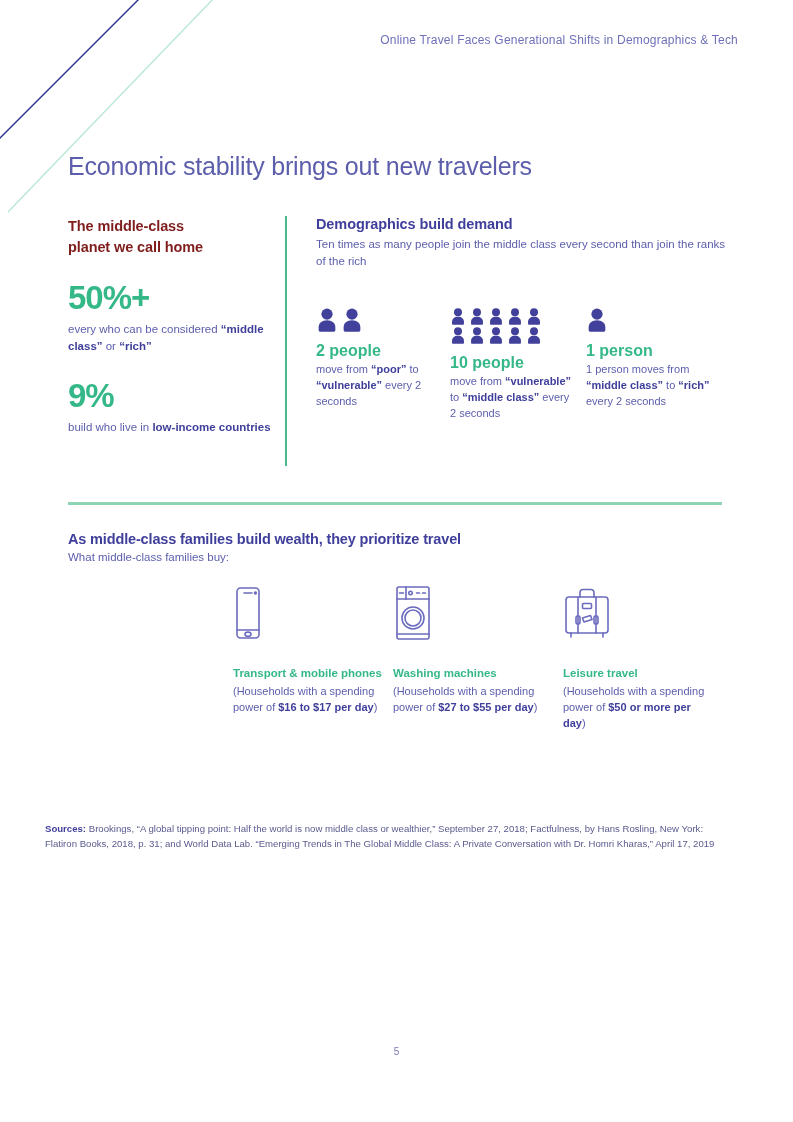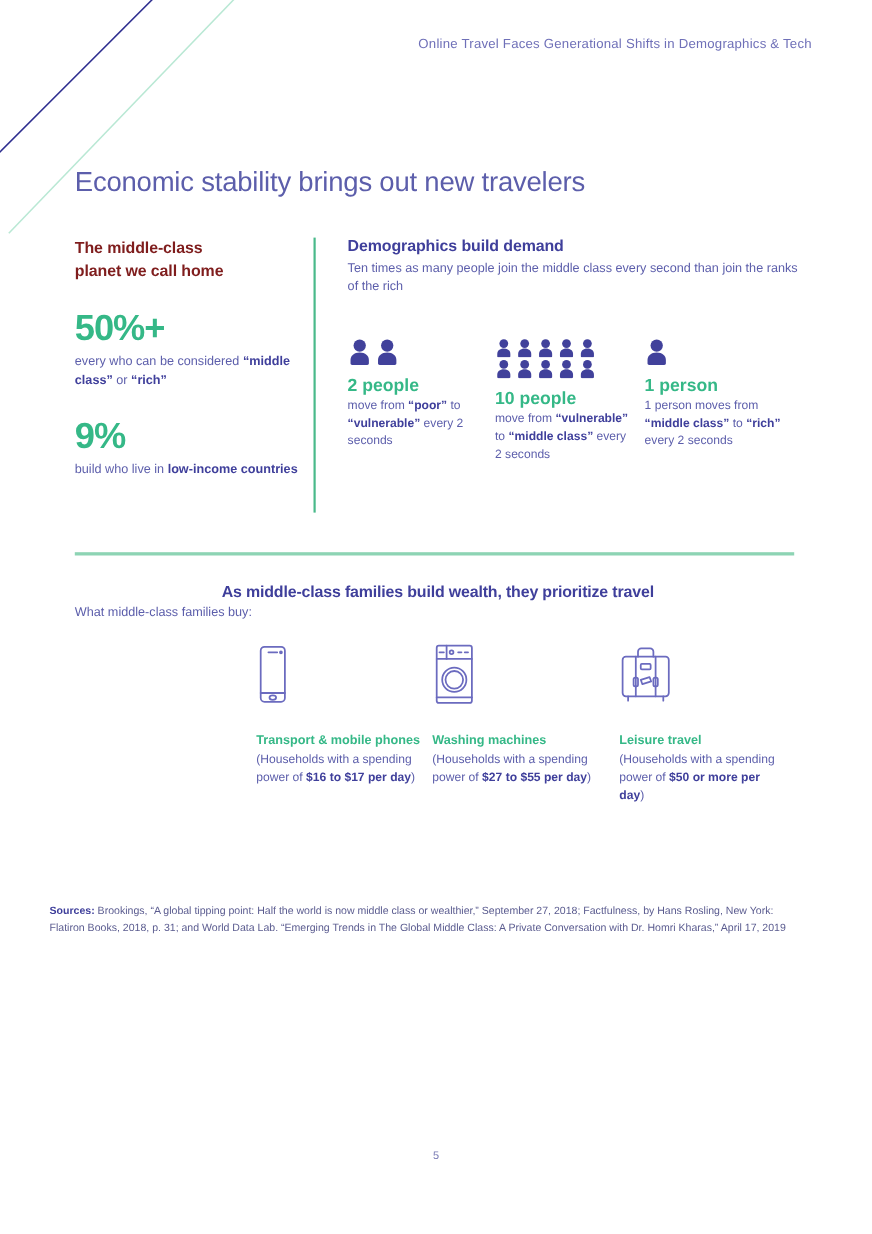--- a/index.html
+++ b/index.html
@@ -64,21 +64,21 @@
 
   .demo-label { margin-top:10px; font-size:16px; font-weight:bold; color:#35b887; }
   .demo-text  { margin-top:2px; font-size:11px; line-height:1.44; color:#5c5eab; }
   .demo-text b { font-weight:bold; color:#3f3f9b; }
 
   
   .hdivider { position:absolute; left:68px; top:502px; width:654px; height:2.5px; background:#8dd4b4; }
 
   
   .prod-section { position:absolute; left:68px; top:531px; width:660px; }
-  .prod-head { font-size:14.5px; font-weight:bold; color:#3f3f9b; letter-spacing:-.15px;text-align:center; }
+  .prod-head { font-size:14.5px; font-weight:bold; color:#3f3f9b; letter-spacing:-.15px; }
   .prod-sub  { margin-top:4px; font-size:11.5px; color:#5c5eab; }
 
   .prod-grid { position:relative; margin-top:22px; height:180px; }
   .prod-item { position:absolute; top:0; }
   .prod-item.p0 { left:0px;   width:150px; }
   .prod-item.p1 { left:165px; width:150px; }
   .prod-item.p2 { left:325px; width:155px; }
   .prod-item.p3 { left:495px; width:150px; }
 
   .prod-icon { height:58px; display:flex; align-items:flex-end; }

